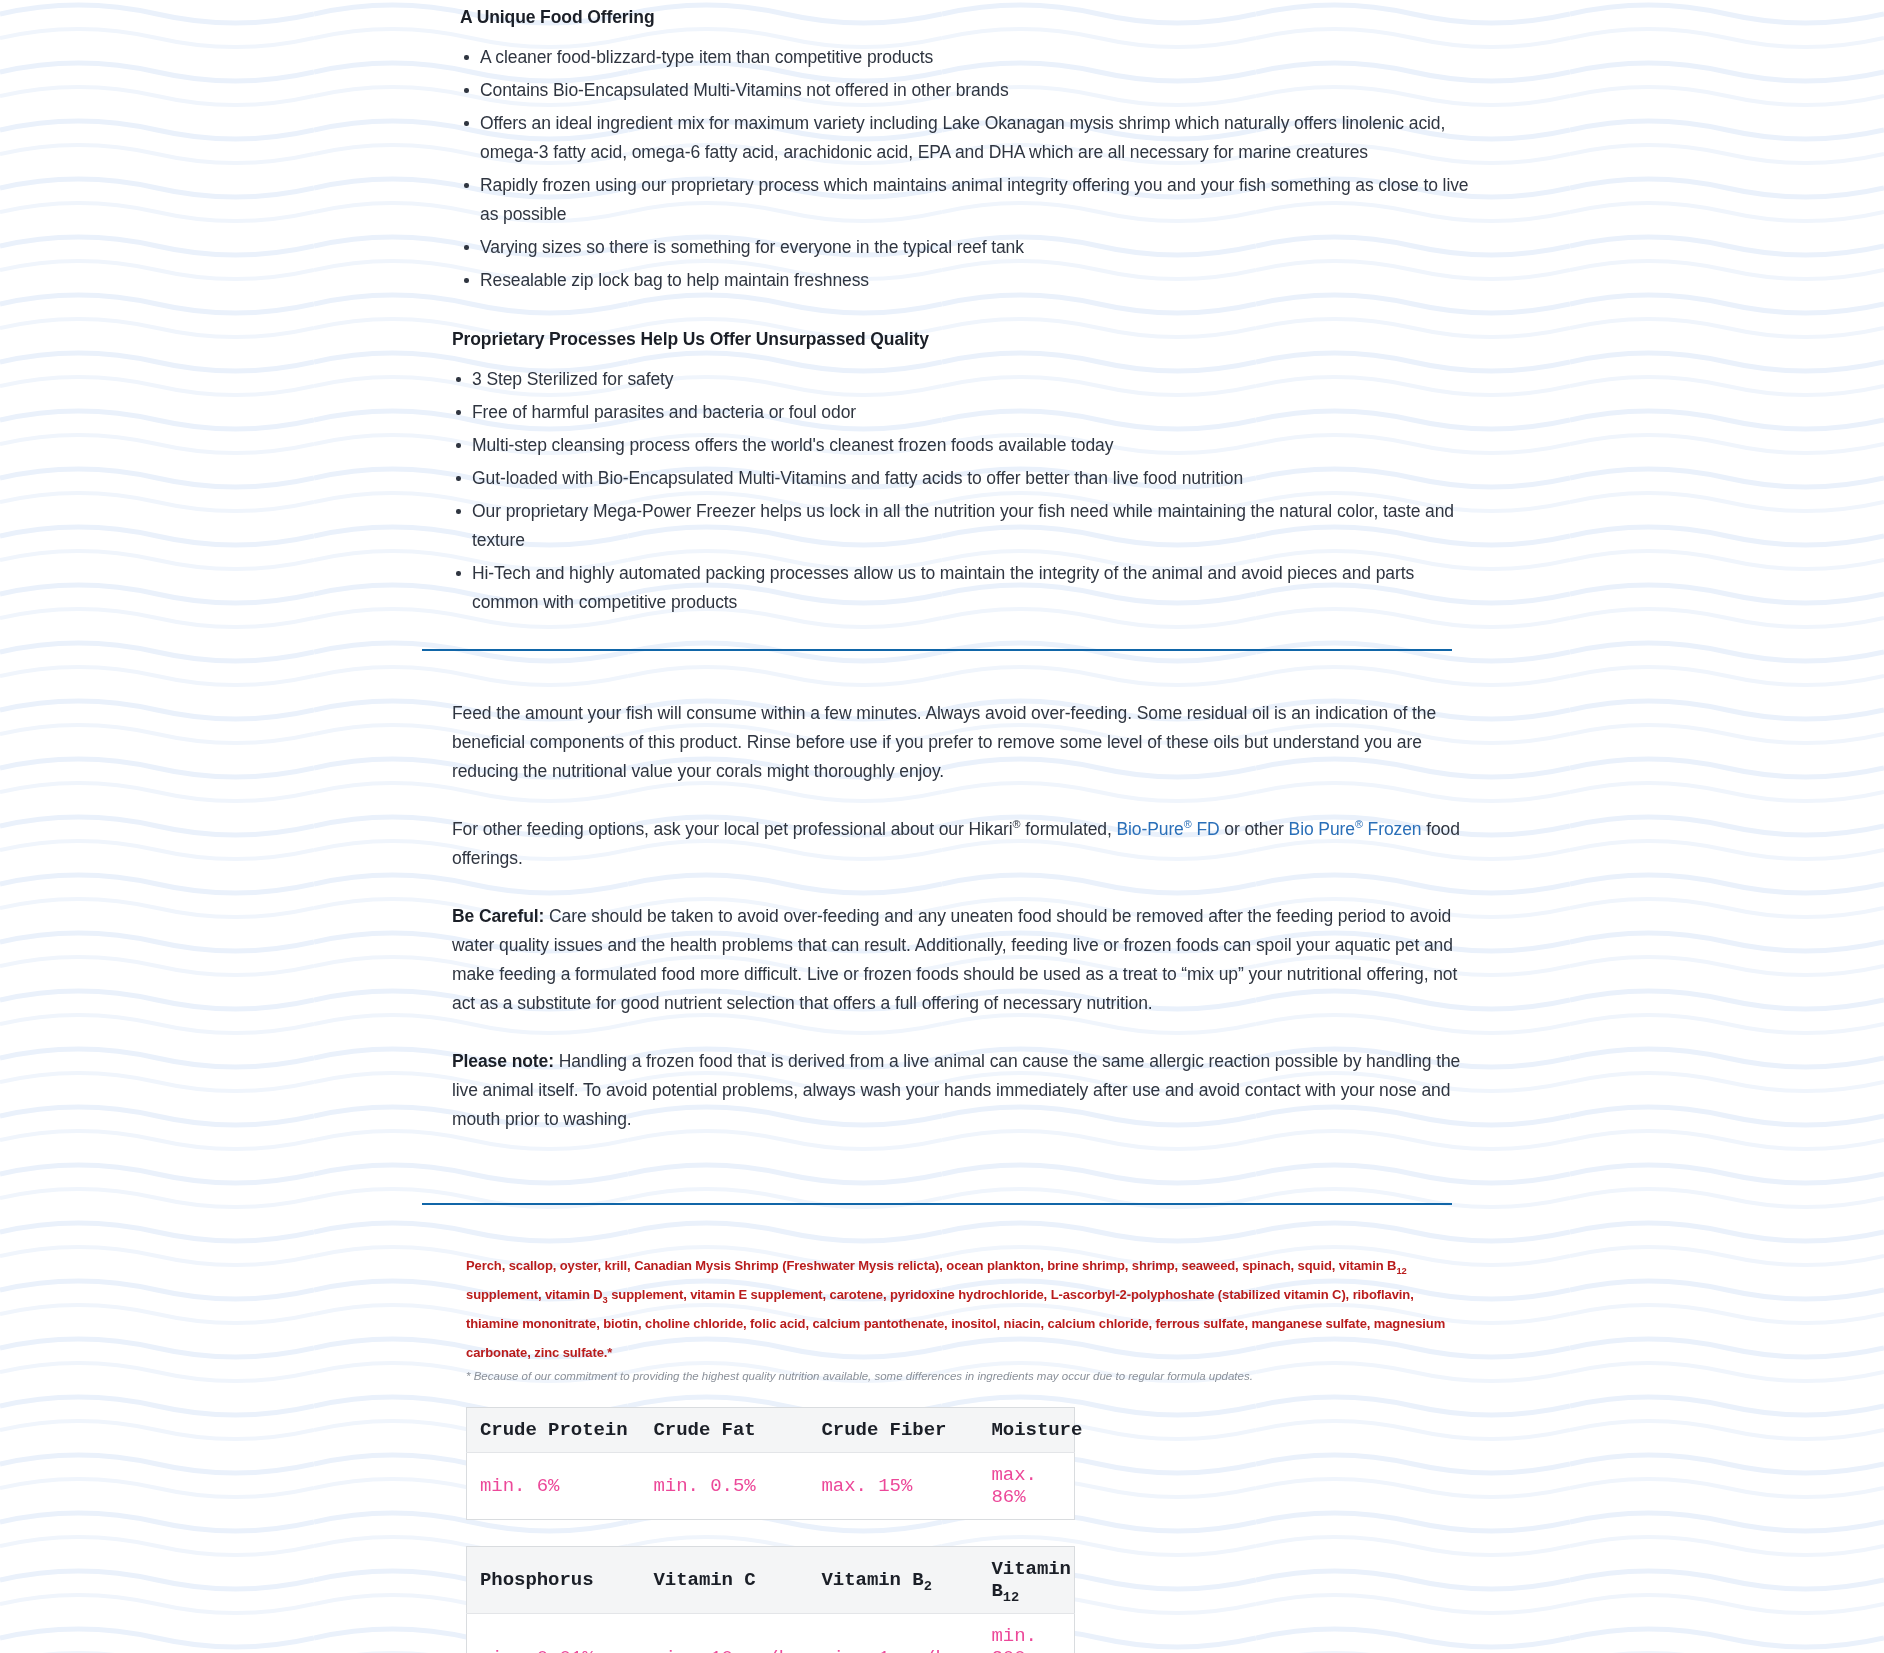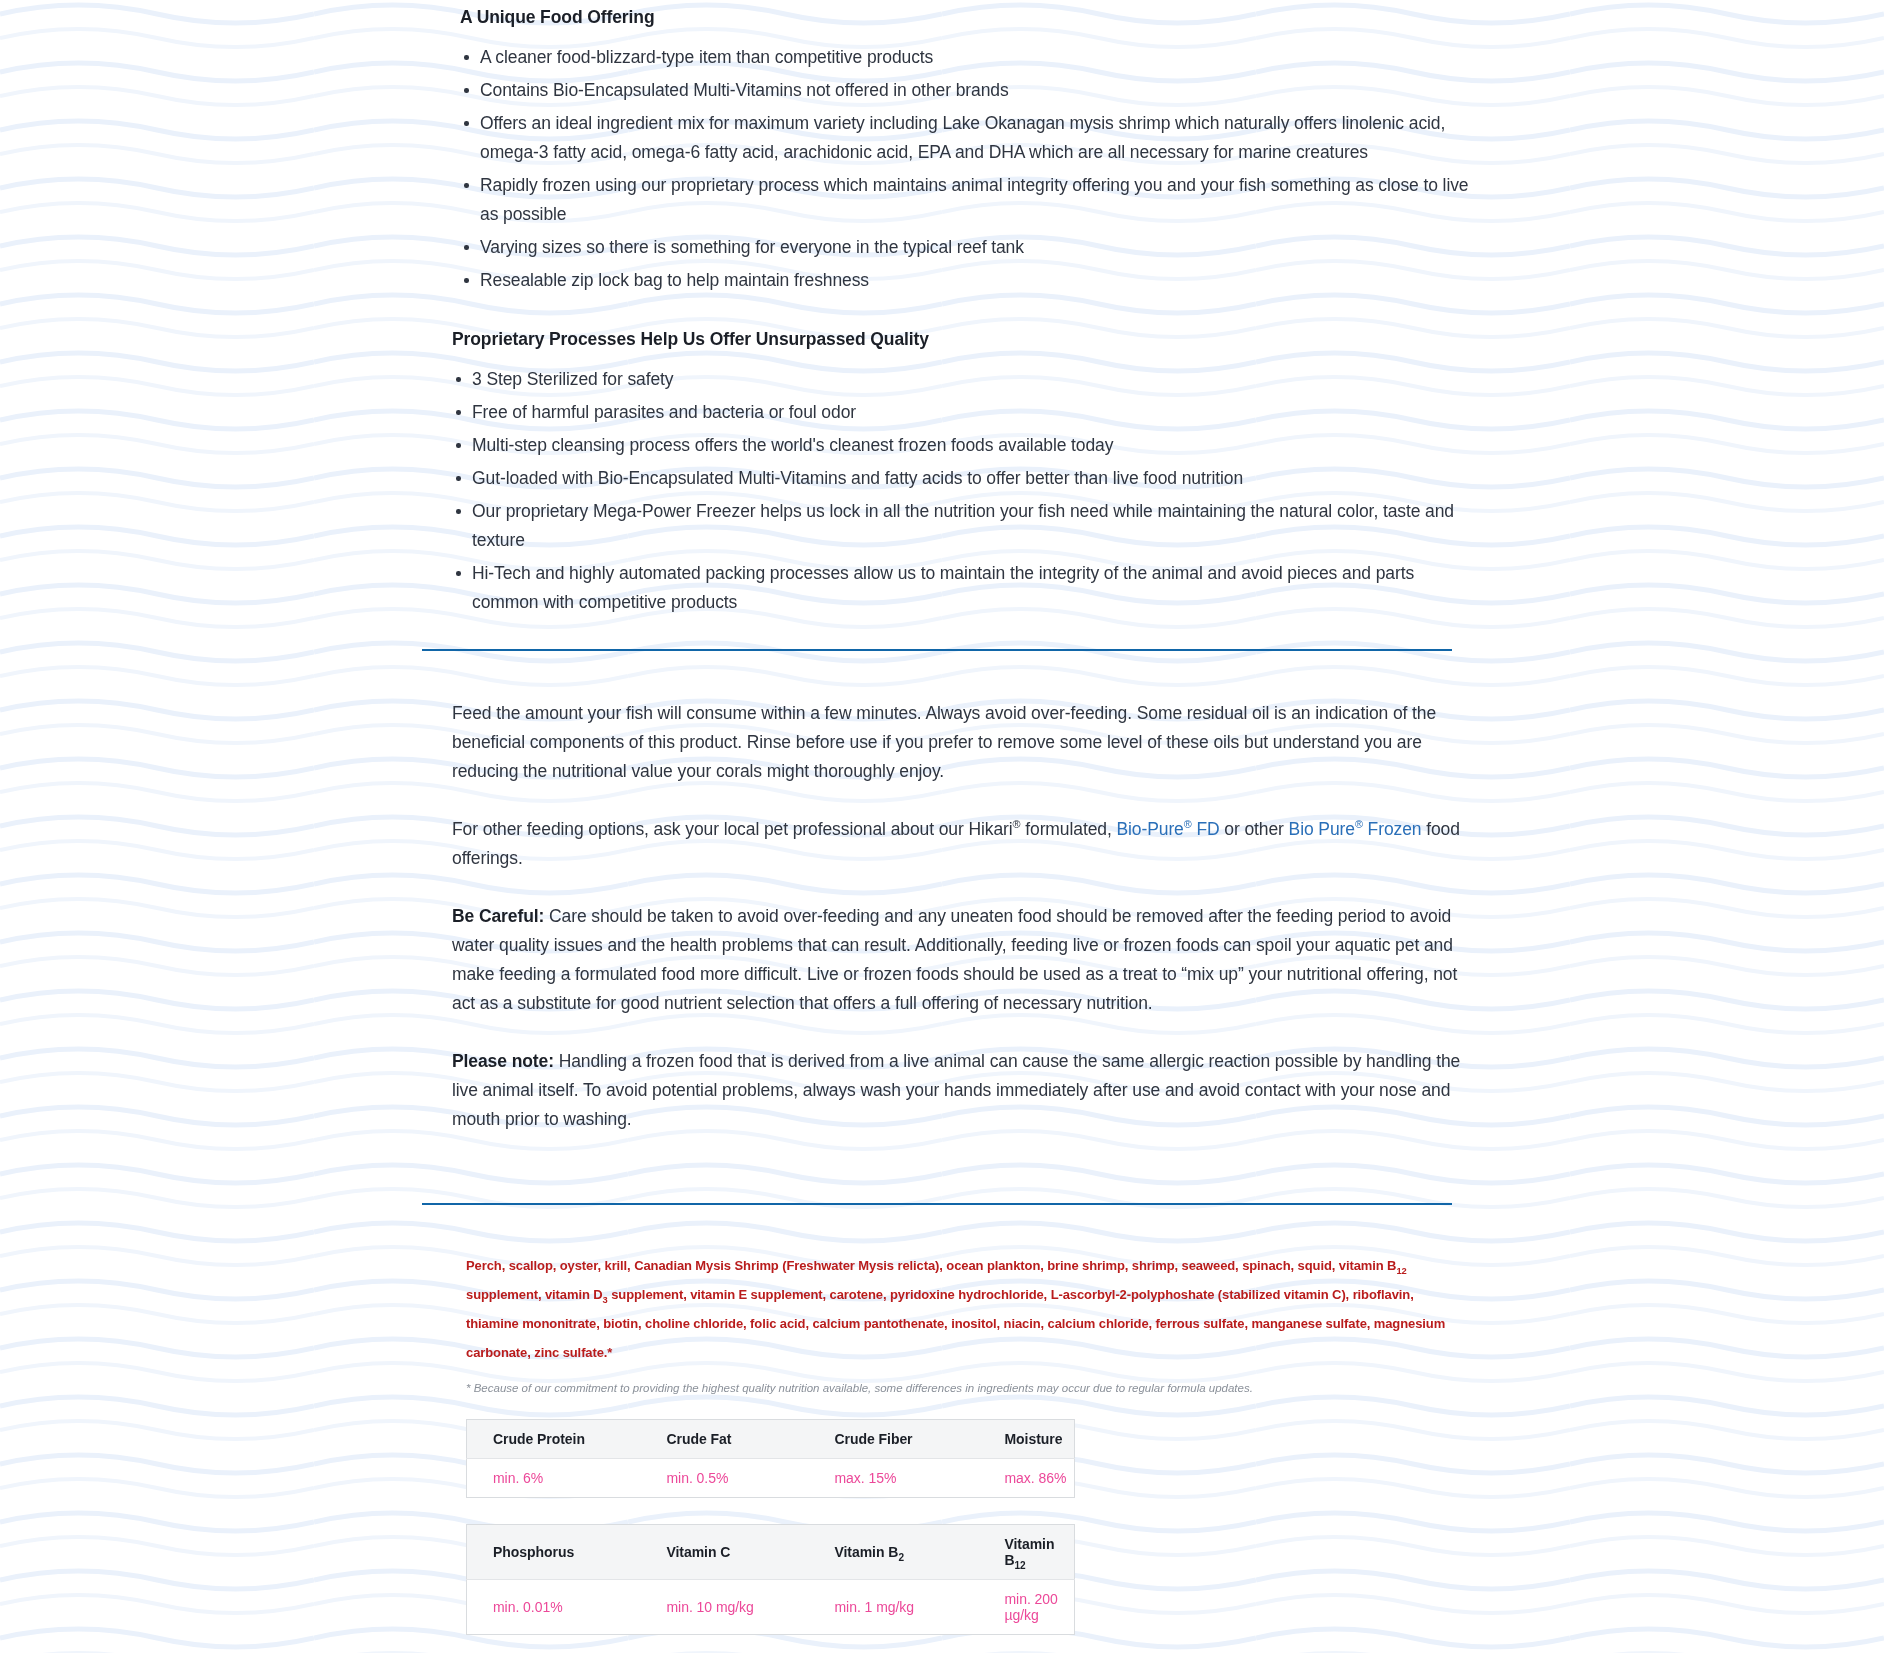--- a/index.html
+++ b/index.html
@@ -108,38 +108,39 @@
     line-height: 29px;
     color: #b91c1c;
     margin: 0;
     letter-spacing: -0.1px;
     font-weight: bold;
   }
   p.footnote {
     font-size: 11.5px;
     font-style: italic;
     color: #8a9099;
-    margin: 12px 0 0 0;
+    margin: 0 0 0 0;
     line-height: 18px;
   }
 
   
   table.nutrition {
     border-collapse: collapse;
     table-layout: fixed;
     width: 608px;
     background: #ffffff;
     border: 1px solid #d9dcdf;
   }
   table.nutrition th,
   table.nutrition td {
     text-align: left;
-    padding: 11px 0 11px 26px;
-    font-size: 14px;
+    padding: 11px 0 11px 13px;
+    font-size: 19px;
     letter-spacing: -0.05px;
+    font-family: Liberation Mono, monospace;
   }
   table.nutrition thead th {
     background: #f4f5f6;
     font-weight: bold;
     color: #1b1f27;
     border-bottom: 1px solid #e3e5e8;
   }
   table.nutrition tbody td {
     color: #ec4899;
     font-weight: normal;

